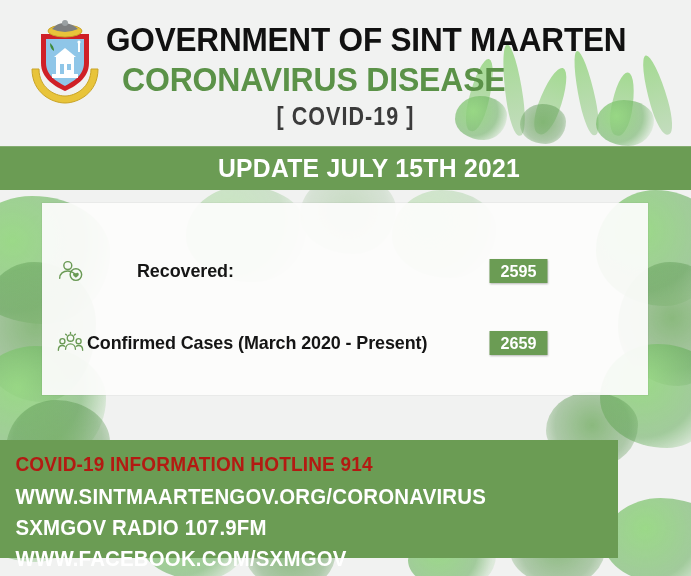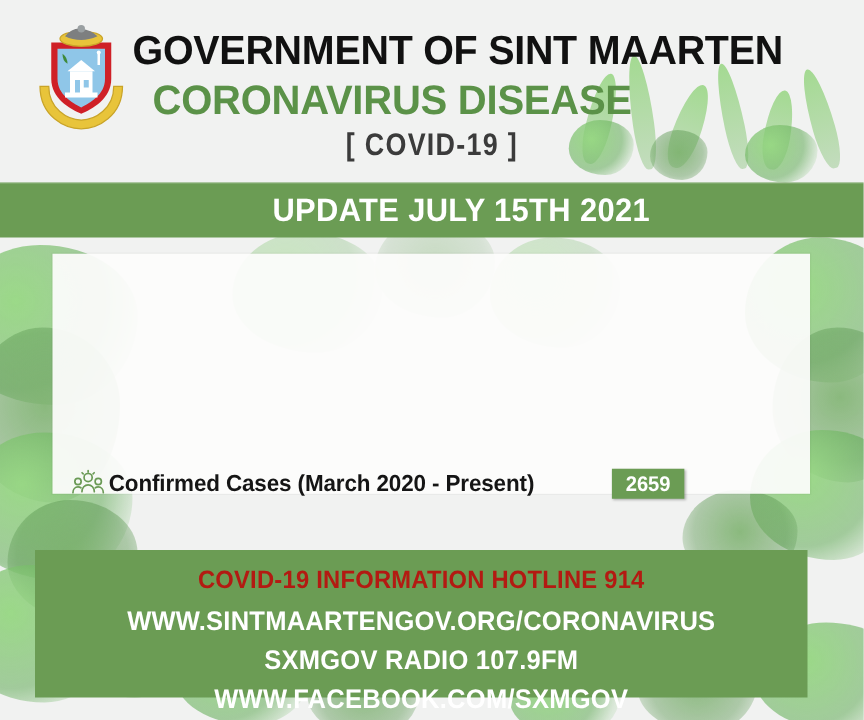--- a/index.html
+++ b/index.html
@@ -76,21 +76,21 @@
     background:rgba(252,252,251,.94);
     box-shadow:0 0 0 1px rgba(0,0,0,.03);
   }
   .stat-row{
     position:absolute;left:0;width:606px;height:36px;
     display:flex;align-items:center;
   }
   .stat-row.r0{top:14px;}
   .stat-row.r1{top:50px;}
   .stat-row.r2{top:86px;}
-  .stat-row.r3{top:122px;margin-top:44px;}
+  .stat-row.r3{top:122px;}
 
   .stat-icon{
     position:absolute;left:12px;width:32px;height:30px;
     display:flex;align-items:center;justify-content:center;
     color:#6a9a55;
   }
   .stat-label{
     position:absolute;
     font-size:18.5px;font-weight:bold;color:#151515;
     letter-spacing:-.1px;white-space:nowrap;
@@ -110,22 +110,20 @@
     box-shadow:1px 1px 2px rgba(0,0,0,.28);
     transform:scaleX(.95);
   }
   .badge.red{background:#c9252b;}
   .badge.green{background:#6b9c54;}
 
   
   .footer{
     position:absolute;left:0;top:440px;width:618px;height:118px;
     background:#6b9c54;
-    text-align:center;
-    margin-left:28px;
   }
   .footer .hotline{
     margin:0;padding-top:13px;
     font-size:20px;font-weight:bold;color:#b31a12;letter-spacing:.2px;
     transform:scaleX(.95);
   }
   .footer .line{
     margin:0;padding-top:6px;
     font-size:21.5px;font-weight:bold;color:#ffffff;letter-spacing:.2px;
     transform:scaleX(.95);
@@ -202,20 +200,32 @@
     <div class="title-tag">[ COVID-19 ]</div>
   </div>
 
   <div class="update-band">
     <span class="txt">UPDATE JULY 15TH 2021</span>
   </div>
 
   <div class="panel">
 
 
+    <div class="stat-row r1">
+      <span class="stat-icon">
+        <svg viewBox="0 0 30 26" width="27" height="24" fill="none" stroke="#6a9a55" stroke-width="1.6" stroke-linecap="round" stroke-linejoin="round">
+          <circle cx="12" cy="7" r="4.4"></circle>
+          <path d="M3 21 c0 -5 4 -8 9 -8 c2.4 0 4.6 .7 6.2 1.9"></path>
+          <circle cx="21" cy="17" r="6.4"></circle>
+          <path d="M21 20.6 c-2 -1.6 -3.2 -2.6 -3.2 -4 a1.7 1.7 0 0 1 3.2 -.8 a1.7 1.7 0 0 1 3.2 .8 c0 1.4 -1.2 2.4 -3.2 4 z" fill="#6a9a55" stroke="none"></path>
+        </svg>
+      </span>
+      <span class="stat-label lbl1">Recovered:</span>
+      <span class="badge green">2595</span>
+    </div>
 
 
     <div class="stat-row r3">
       <span class="stat-icon">
         <svg viewBox="0 0 30 26" width="27" height="24" fill="none" stroke="#6a9a55" stroke-width="1.5" stroke-linecap="round" stroke-linejoin="round">
           <circle cx="15" cy="7.5" r="3.6"></circle>
           <path d="M9.5 20 c0 -3.6 2.5 -6 5.5 -6 c3 0 5.5 2.4 5.5 6"></path>
           <circle cx="6" cy="11" r="2.8"></circle>
           <path d="M1.5 21 c0 -3.2 2 -5.2 4.5 -5.2 c1 0 1.9 .3 2.6 .8"></path>
           <circle cx="24" cy="11" r="2.8"></circle>

